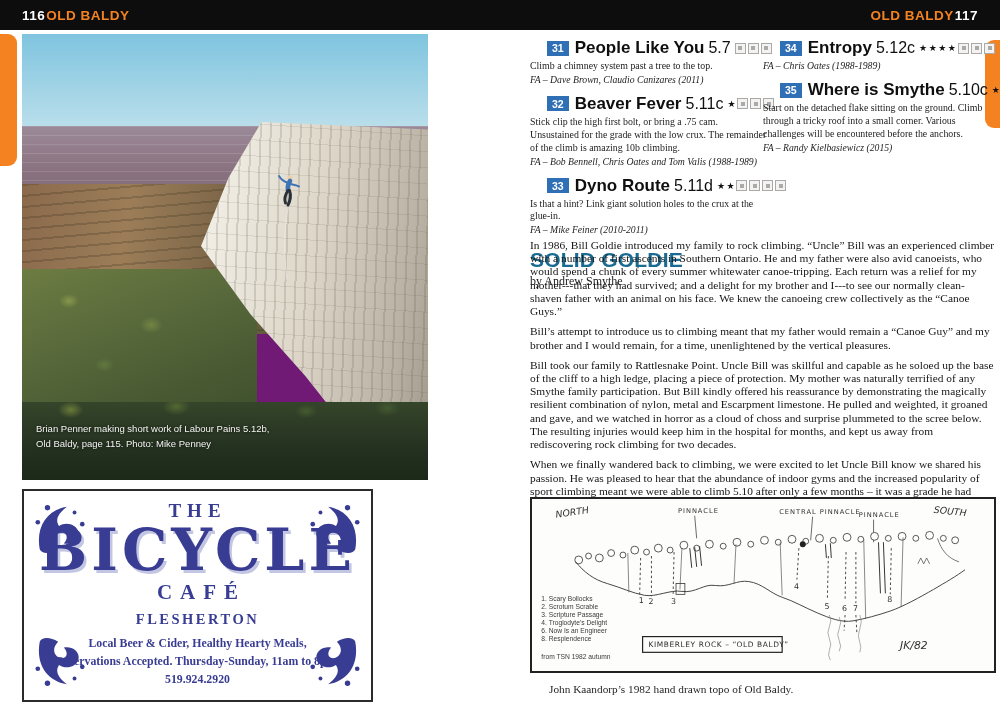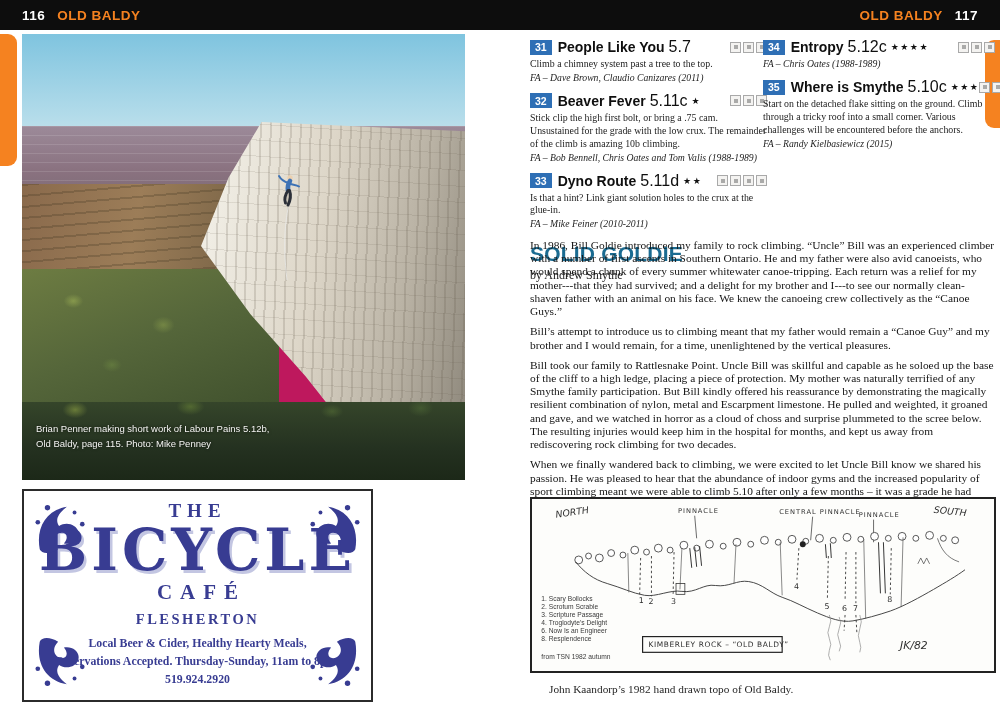--- a/index.html
+++ b/index.html
@@ -3,34 +3,34 @@
 <meta charset="utf-8">
 <style>
   html,body{margin:0;padding:0;}
   body{width:1000px;height:716px;position:relative;background:#fff;overflow:hidden;
        font-family:"Liberation Sans",sans-serif;color:#161616;}
 
   
   .hdr{position:absolute;top:0;left:0;right:0;height:30px;background:#0d0d0d;
        display:flex;align-items:center;justify-content:space-between;
        padding:0 22px;box-sizing:border-box;}
-  .hdr-group{display:flex;align-items:center;gap:12px;font-weight:bold;
+  .hdr-group{display:flex;align-items:center;gap:1px;font-weight:bold;
              font-size:13.5px;letter-spacing:.5px;}
   .hdr-num{color:#ffffff;}
   .hdr-title{color:#f58220;}
 
   
   .tab-left{position:absolute;left:0;top:34px;width:17px;height:132px;
             background:#f58220;border-radius:0 9px 9px 0;}
   .tab-right{position:absolute;right:0;top:40px;width:15px;height:88px;
              background:#f58220;border-radius:9px 0 0 9px;}
 
   
-  .photo{position:absolute;left:22px;top:34px;width:443px;height:446px;
-         overflow:hidden;background:#be185d;}
+  .photo{position:absolute;left:22px;top:34px;width:406px;height:446px;
+         overflow:hidden;background:#701a75;}
   .ph-sky{position:absolute;left:0;top:0;width:100%;height:120px;
           background:linear-gradient(#7fc4df,#b4dcea 70%,#cfe6ea);}
   .ph-far{position:absolute;left:0;top:92px;width:100%;height:80px;
           background:linear-gradient(#9c8a99,#8a7280 55%,#7c6a74);}
   .ph-far::after{content:"";position:absolute;inset:0;
           background:repeating-linear-gradient(180deg,rgba(255,255,255,.12) 0 1px,transparent 1px 9px);}
   .ph-mid{position:absolute;left:0;top:150px;width:62%;height:150px;
           background:linear-gradient(100deg,#8a6a4c,#9c7d58 40%,#7c6648 75%,#5d5a3a);}
   .ph-mid::after{content:"";position:absolute;inset:0;
           background:repeating-linear-gradient(175deg,rgba(60,50,30,.25) 0 2px,transparent 2px 11px);}
@@ -74,24 +74,24 @@
   .fl svg{width:100%;height:100%;}
   .fl-tl{left:8px;top:8px;}
   .fl-tr{right:8px;top:8px;transform:scaleX(-1);}
   .fl-bl{left:8px;bottom:8px;transform:scaleY(-1);}
   .fl-br{right:8px;bottom:8px;transform:scale(-1,-1);}
 
   
   .col1{position:absolute;left:530px;top:38px;width:237px;}
   .col2{position:absolute;left:763px;top:38px;width:232px;}
   .route{margin-bottom:9px;}
-  .route-head{display:flex;align-items:center;margin-bottom:2px;}
+  .route-head{display:flex;align-items:center;margin-bottom:2px;margin-left:17px;}
   .route-num{background:#2e6fb5;color:#fff;font-weight:bold;font-size:10.5px;
              padding:1.5px 5px;margin-right:6px;flex:0 0 auto;}
-  .route-name{font-weight:bold;font-size:14px;color:#0f0f0f;white-space:nowrap;}
+  .route-name{font-weight:bold;font-size:17px;color:#0f0f0f;white-space:nowrap;}
   .route-grade{font-size:16px;margin-left:4px;color:#0f0f0f;white-space:nowrap;}
   .route-stars{font-size:9px;margin-left:4px;letter-spacing:1.5px;color:#111;white-space:nowrap;}
   .route-icons{margin-left:auto;display:flex;gap:2px;}
   .ibox{width:9px;height:9px;border:1px solid #a9a9a9;background:#f4f3f1;position:relative;}
   .ibox::after{content:"";position:absolute;inset:2.5px;background:rgba(110,110,110,.55);}
   .route-desc{font-family:"Liberation Serif",serif;font-size:9.9px;line-height:1.3;
               color:#1c1c1c;margin:0;}
   .route-fa{font-family:"Liberation Serif",serif;font-style:italic;font-size:9.7px;
             color:#1c1c1c;margin:1px 0 0;}
 

